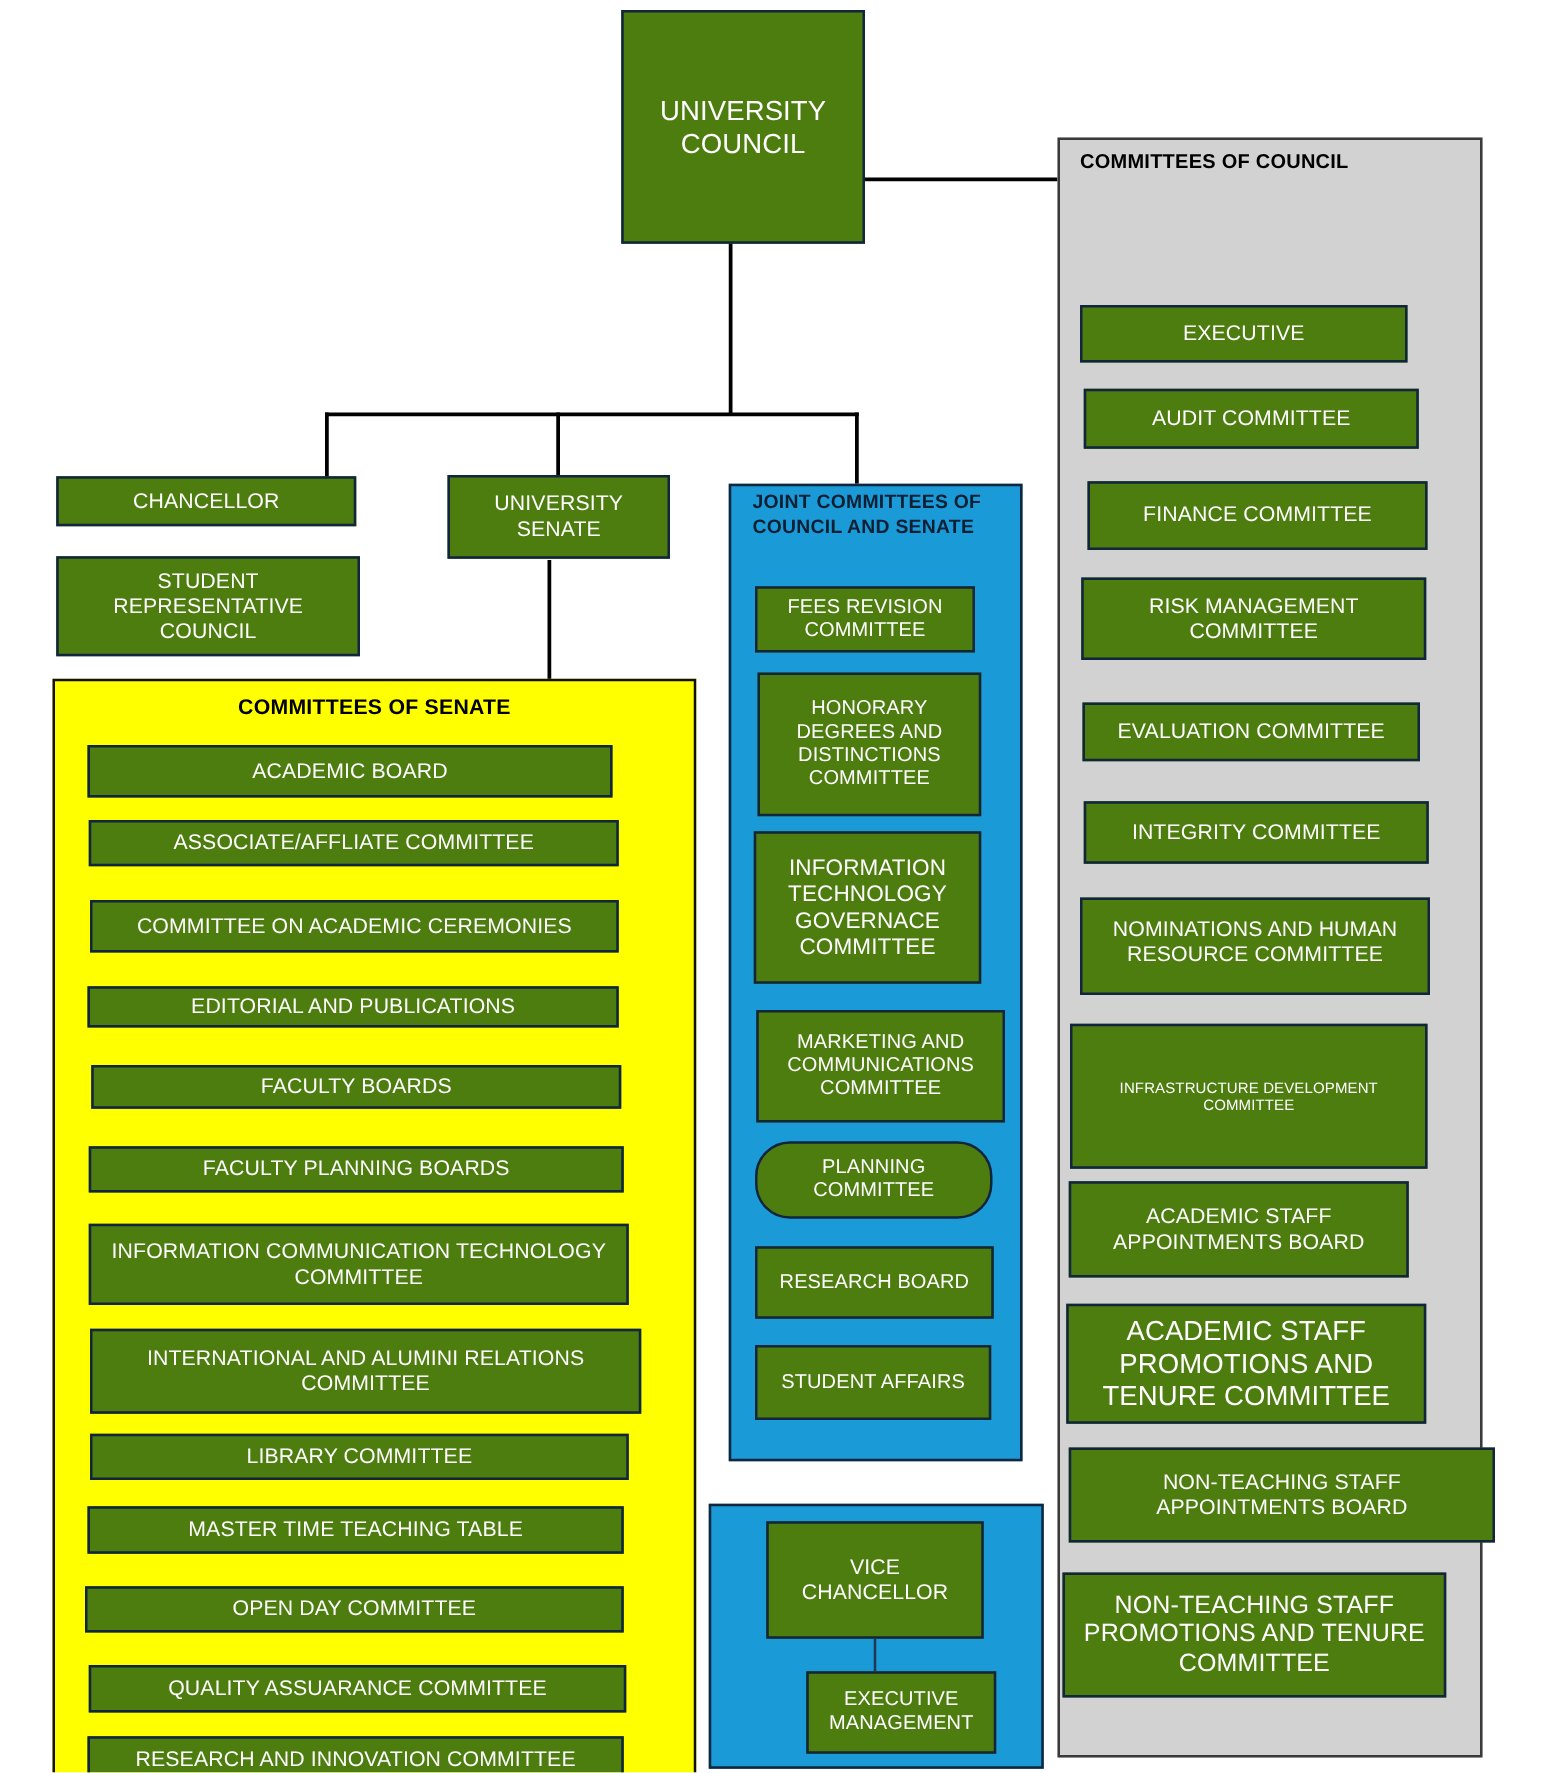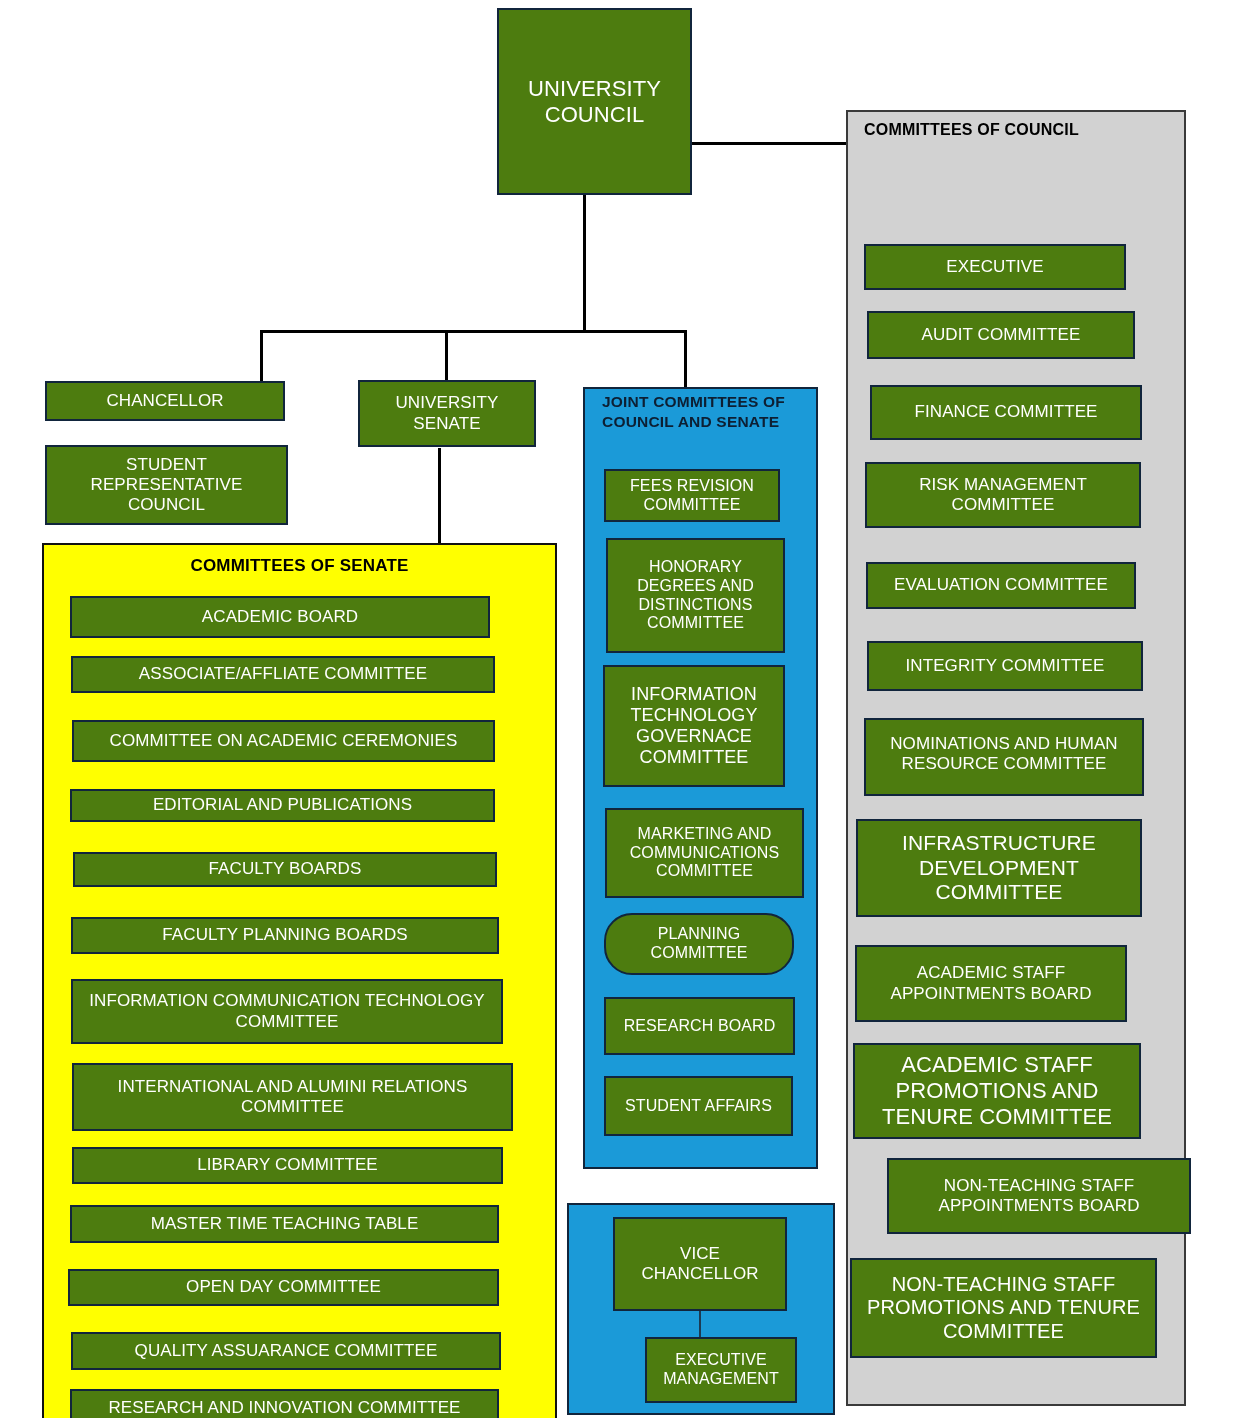--- a/index.html
+++ b/index.html
@@ -102,30 +102,30 @@
   </div>
   <div class="node" style="left:866px; top:562px; width:270px; height:47px; font-size:17px;">
     <span>EVALUATION COMMITTEE</span>
   </div>
   <div class="node" style="left:867px; top:641px; width:276px; height:50px; font-size:17px;">
     <span>INTEGRITY COMMITTEE</span>
   </div>
   <div class="node" style="left:864px; top:718px; width:280px; height:78px; font-size:17px; align-items:flex-start; padding-top:14px;">
     <span>NOMINATIONS AND HUMAN RESOURCE COMMITTEE</span>
   </div>
-  <div class="node" style="left:856px; top:819px; width:286px; height:98px; font-size:21px;text-align:center;">
+  <div class="node" style="left:856px; top:819px; width:286px; height:116px; font-size:12px;text-align:center;">
     <span>INFRASTRUCTURE DEVELOPMENT COMMITTEE</span>
   </div>
   <div class="node" style="left:855px; top:945px; width:272px; height:77px; font-size:17px;">
     <span>ACADEMIC STAFF APPOINTMENTS BOARD</span>
   </div>
   <div class="node" style="left:853px; top:1043px; width:288px; height:96px; font-size:22px;">
     <span>ACADEMIC STAFF PROMOTIONS AND TENURE COMMITTEE</span>
   </div>
-  <div class="node" style="left:855px; top:1158px; width:304px; height:76px; font-size:17px;margin-left:32px;">
+  <div class="node" style="left:855px; top:1158px; width:341px; height:76px; font-size:17px;">
     <span>NON-TEACHING STAFF APPOINTMENTS BOARD</span>
   </div>
   <div class="node" style="left:850px; top:1258px; width:307px; height:100px; font-size:20px;">
     <span>NON-TEACHING STAFF PROMOTIONS AND TENURE COMMITTEE</span>
   </div>
 
   <div class="node" style="left:45px; top:381px; width:240px; height:40px; font-size:17px;">
     <span>CHANCELLOR</span>
   </div>
   <div class="node" style="left:45px; top:445px; width:243px; height:80px; font-size:17px;">

